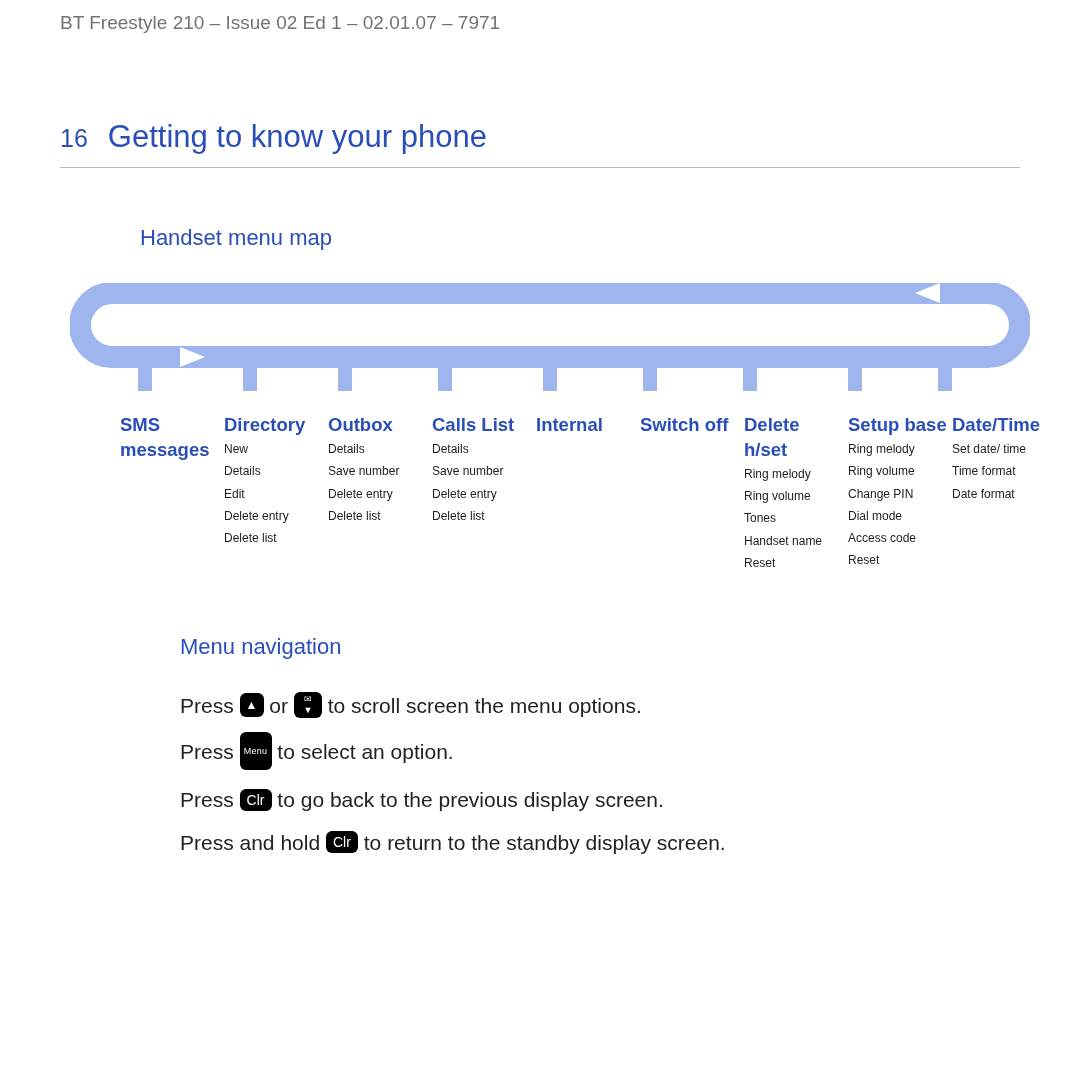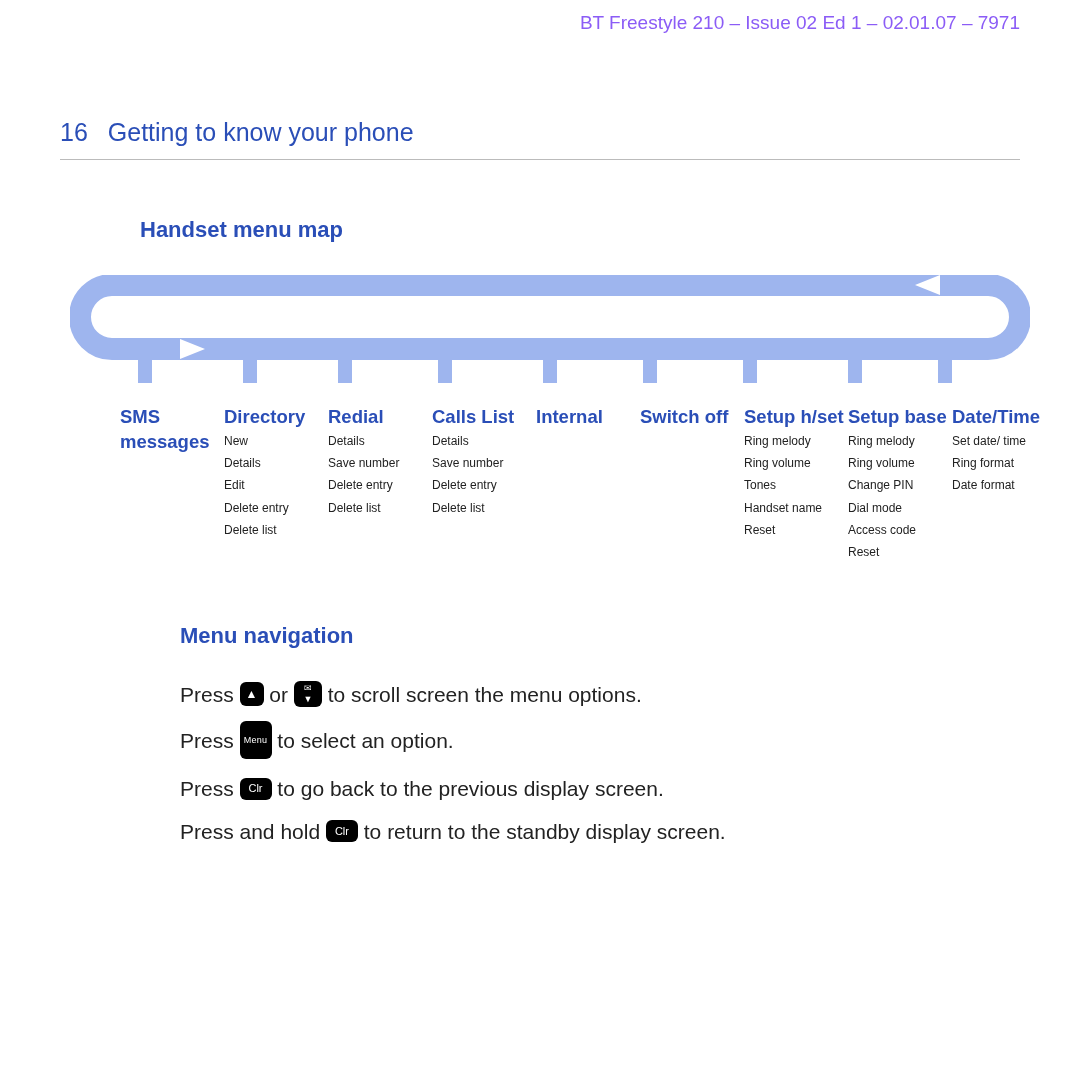--- a/index.html
+++ b/index.html
@@ -9,46 +9,46 @@
     width: 1080px;
     color: #222;
     font-size: 19px;
     line-height: 1.35;
   }
   .page {
     padding: 10px 60px 0 60px;
     box-sizing: border-box;
   }
   .doc-header {
-    text-align: right;
+    text-align: left;
     font-size: 19px;
-    color: #8b5cf6;
+    color: #737373;
     margin-bottom: 80px;
   }
   .page-title-row {
     display: flex;
     align-items: baseline;
     gap: 20px;
     border-bottom: 1px solid #bbb;
     padding-bottom: 10px;
     margin-bottom: 55px;
   }
   .page-number {
     color: #2a4eb7;
     font-size: 25px;
   }
   .page-title {
     color: #2a4eb7;
-    font-size: 25px;
+    font-size: 31px;
     font-weight: 400;
   }
   .section-title {
     color: #2a4eb7;
     font-size: 22px;
-    font-weight: 700;
+    font-weight: 400;
     margin-left: 80px;
     margin-bottom: 30px;
   }
   
   .ribbon-wrap {
     margin: 0 10px 20px 10px;
     position: relative;
     height: 110px;
   }
   .ribbon-wrap svg { position:absolute; top:0; left:0; }
@@ -87,21 +87,21 @@
     color: #fff;
     border-radius: 6px;
     font-size: 11px;
     line-height: 1;
     vertical-align: middle;
     position: relative;
     top: -2px;
   }
   .key-arrow { width: 24px; height: 24px; font-size: 12px; }
   .key-menu { width: 32px; height: 38px; font-size: 9px; letter-spacing: .2px;}
-  .key-clr  { width: 32px; height: 22px; font-size: 11px; }
+  .key-clr  { width: 32px; height: 22px; font-size: 14px; }
   .key-sms-down { width:28px; height:26px; flex-direction:column; gap:2px;}
 </style>
 </head>
 <body>
 
 <div class="page">
 
   <div class="doc-header">BT Freestyle 210 – Issue 02 Ed 1 – 02.01.07 – 7971</div>
 
   <div class="page-title-row">
@@ -147,21 +147,21 @@
       <h4>Directory</h4>
       <ul>
           <li>New</li>
           <li>Details</li>
           <li>Edit</li>
           <li>Delete entry</li>
           <li>Delete list</li>
         </ul>
     </div>
     <div class="menu-col" style="width:100px">
-      <h4>Redial</h4>
+      <h4>Outbox</h4>
       <ul>
           <li>Details</li>
           <li>Save number</li>
           <li>Delete entry</li>
           <li>Delete list</li>
         </ul>
     </div>
     <div class="menu-col" style="width:100px">
       <h4>Calls List</h4>
       <ul>
@@ -173,21 +173,21 @@
     </div>
     <div class="menu-col" style="width:100px">
       <h4>Internal</h4>
       <ul></ul>
     </div>
     <div class="menu-col" style="width:100px">
       <h4>Switch off</h4>
       <ul></ul>
     </div>
     <div class="menu-col" style="width:100px">
-      <h4>Setup h/set</h4>
+      <h4>Delete h/set</h4>
       <ul>
           <li>Ring melody</li>
           <li>Ring volume</li>
           <li>Tones</li>
           <li>Handset name</li>
           <li>Reset</li>
         </ul>
     </div>
     <div class="menu-col" style="width:100px">
       <h4>Setup base</h4>
@@ -197,21 +197,21 @@
           <li>Change PIN</li>
           <li>Dial mode</li>
           <li>Access code</li>
           <li>Reset</li>
         </ul>
     </div>
     <div class="menu-col" style="width:90px">
       <h4>Date/Time</h4>
       <ul>
           <li>Set date/ time</li>
-          <li>Ring format</li>
+          <li>Time format</li>
           <li>Date format</li>
         </ul>
     </div>
   </div>
 
   <div class="nav-block">
     <div class="section-title" style="margin-left:0">Menu navigation</div>
 
     <p>
       <span>Press </span>

